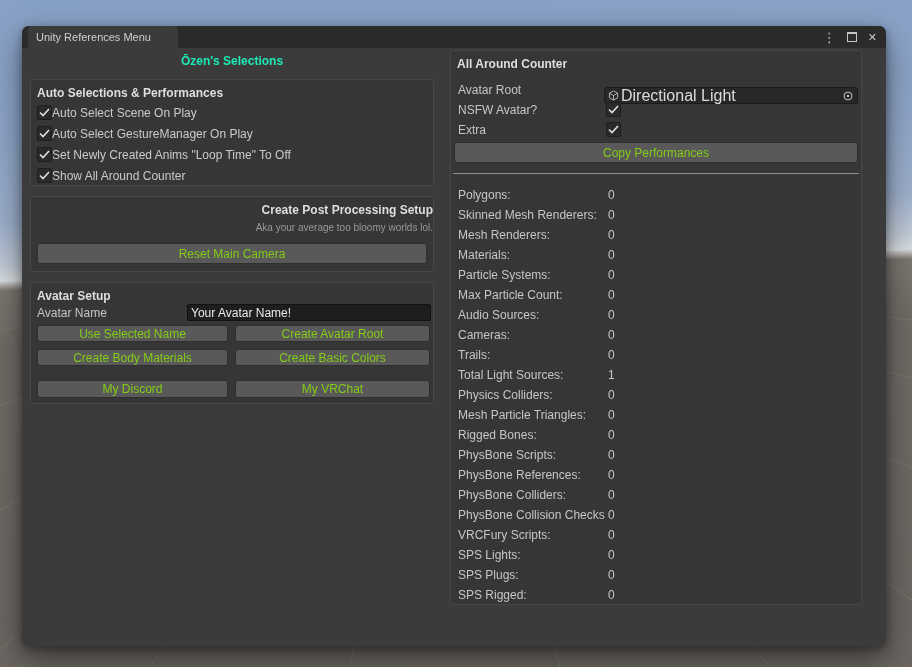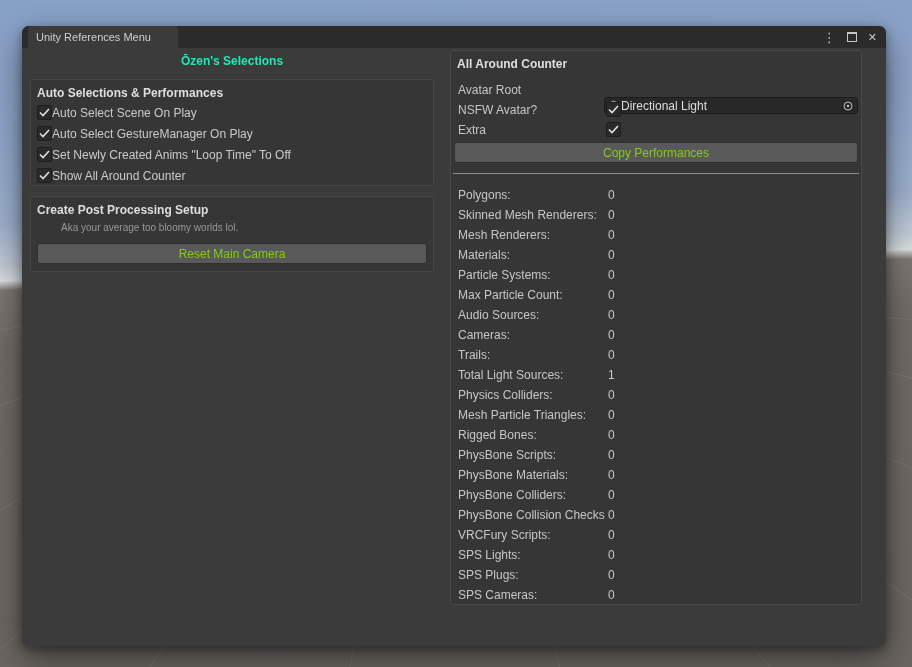--- a/index.html
+++ b/index.html
@@ -40,23 +40,23 @@
   .btn{position:absolute;background:#595959;border:1px solid #2f2f2f;border-radius:3px;
     color:#84cc16;font-size:12px;display:flex;align-items:center;justify-content:center;
     box-sizing:border-box;cursor:default;white-space:nowrap;overflow:hidden;}
   .small-label{position:absolute;font-size:12px;color:#c6c6c6;white-space:nowrap;}
   .text-field{position:absolute;background:#1e1e1e;border:1px solid #121212;border-radius:2px;
     color:#eaeaea;font-size:12px;padding:0 3px;box-sizing:border-box;outline:none;
     font-family:"Liberation Sans",sans-serif;}
   
   .panel{position:absolute;left:428px;top:2px;width:412px;height:555px;background:#363636;
     border:1px solid #474747;border-radius:3px;box-sizing:border-box;}
-  .objfield{position:absolute;left:153px;top:46px;width:254px;height:17px;background:#282828;
+  .objfield{position:absolute;left:153px;top:36px;width:254px;height:17px;background:#282828;
     border:1px solid #1b1b1b;border-radius:3px;display:flex;align-items:center;
-    color:#dcdcdc;font-size:12px;box-sizing:border-box;gap:2px;padding:0 3px;}
+    color:#dcdcdc;font-size:16px;box-sizing:border-box;gap:2px;padding:0 3px;}
   .objfield .name{flex:1;white-space:nowrap;overflow:hidden;}
   .pcheck{position:absolute;left:155px;}
   .sep{position:absolute;left:2px;right:2px;top:122px;height:1px;background:#8f8f8f;}
   .stats{position:absolute;left:0;right:0;top:134px;}
   .stat-row{position:relative;height:20px;text-align:center;}
   .stat-label{position:absolute;left:7px;top:3px;font-size:12px;color:#c6c6c6;
     white-space:nowrap;overflow:hidden;max-width:147px;}
   .stat-value{position:absolute;left:157px;top:3px;font-size:12px;color:#c9c9c9;}
 </style>
 </head>
@@ -129,26 +129,37 @@
         <div class="check-row">
           <span class="checkbox">
             <svg width="11" height="9" viewBox="0 0 11 9">
                 <polyline points="1,4.5 4,7.5 10,1" stroke="#e0e0e0" stroke-width="1.6" fill="none"></polyline>
               </svg>
           </span>
           <span class="check-label">Show All Around Counter</span>
         </div>
       </div>
 
-      <div class="box" style="top:148px;height:76px;">
+      <div class="box" style="top:148px;height:76px;text-align:right;">
         <div class="box-header">Create Post Processing Setup</div>
         <div class="caption">Aka your average too bloomy worlds lol.</div>
         <div class="btn" style="left:6px;right:6px;top:46px;height:21px;">Reset Main Camera</div>
       </div>
 
+      <div class="box" style="top:234px;height:122px;">
+        <div class="box-header">Avatar Setup</div>
+        <span class="small-label" style="left:6px;top:23px;">Avatar Name</span>
+        <input class="text-field" style="left: 156px; top: 21px; width: 244px; height: 17px;" value="Your Avatar Name!">
+        <div class="btn" style="left:6px;top:42px;width:191px;height:17px;">Use Selected Name</div>
+        <div class="btn" style="left:204px;top:42px;width:195px;height:17px;">Create Avatar Root</div>
+        <div class="btn" style="left:6px;top:66px;width:191px;height:17px;">Create Body Materials</div>
+        <div class="btn" style="left:204px;top:66px;width:195px;height:17px;">Create Basic Colors</div>
+        <div class="btn" style="left:6px;top:97px;width:191px;height:18px;">My Discord</div>
+        <div class="btn" style="left:204px;top:97px;width:195px;height:18px;">My VRChat</div>
+      </div>
 
       <div class="panel">
         <div class="box-header">All Around Counter</div>
 
         <span class="small-label" style="left:7px;top:32px;">Avatar Root</span>
         <div class="objfield">
           <svg width="11" height="11" viewBox="0 0 12 12">
             <path d="M6 1 L10.5 3.5 L10.5 8.5 L6 11 L1.5 8.5 L1.5 3.5 Z M1.5 3.5 L6 6 M10.5 3.5 L6 6 M6 6 L6 11" stroke="#cfcfcf" fill="none" stroke-width="0.9"></path>
           </svg>
           <span class="name">Directional Light</span>
@@ -227,21 +238,21 @@
             </div>
           <div class="stat-row">
               <span class="stat-label">Rigged Bones:</span>
               <span class="stat-value">0</span>
             </div>
           <div class="stat-row">
               <span class="stat-label">PhysBone Scripts:</span>
               <span class="stat-value">0</span>
             </div>
           <div class="stat-row">
-              <span class="stat-label">PhysBone Materials:</span>
+              <span class="stat-label">PhysBone References:</span>
               <span class="stat-value">0</span>
             </div>
           <div class="stat-row">
               <span class="stat-label">PhysBone Colliders:</span>
               <span class="stat-value">0</span>
             </div>
           <div class="stat-row">
               <span class="stat-label">PhysBone Collision Checks:</span>
               <span class="stat-value">0</span>
             </div>
@@ -251,21 +262,21 @@
             </div>
           <div class="stat-row">
               <span class="stat-label">SPS Lights:</span>
               <span class="stat-value">0</span>
             </div>
           <div class="stat-row">
               <span class="stat-label">SPS Plugs:</span>
               <span class="stat-value">0</span>
             </div>
           <div class="stat-row">
-              <span class="stat-label">SPS Cameras:</span>
+              <span class="stat-label">SPS Rigged:</span>
               <span class="stat-value">0</span>
             </div>
         </div>
       </div>
 
     </div>
   </div>
 </div>
 
 </body></html>

